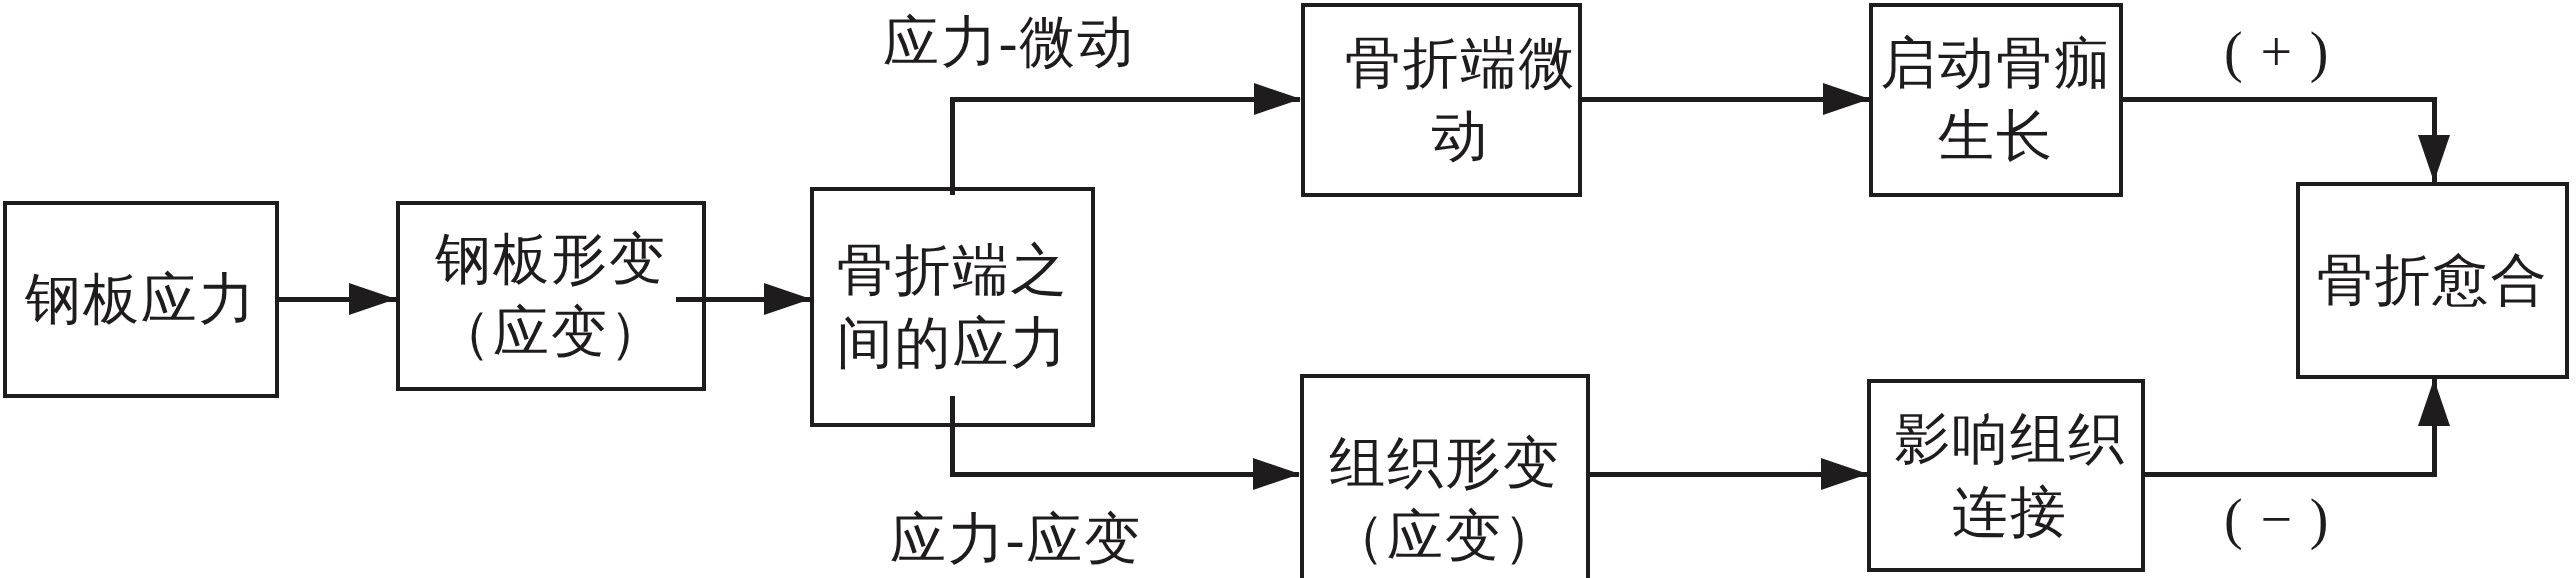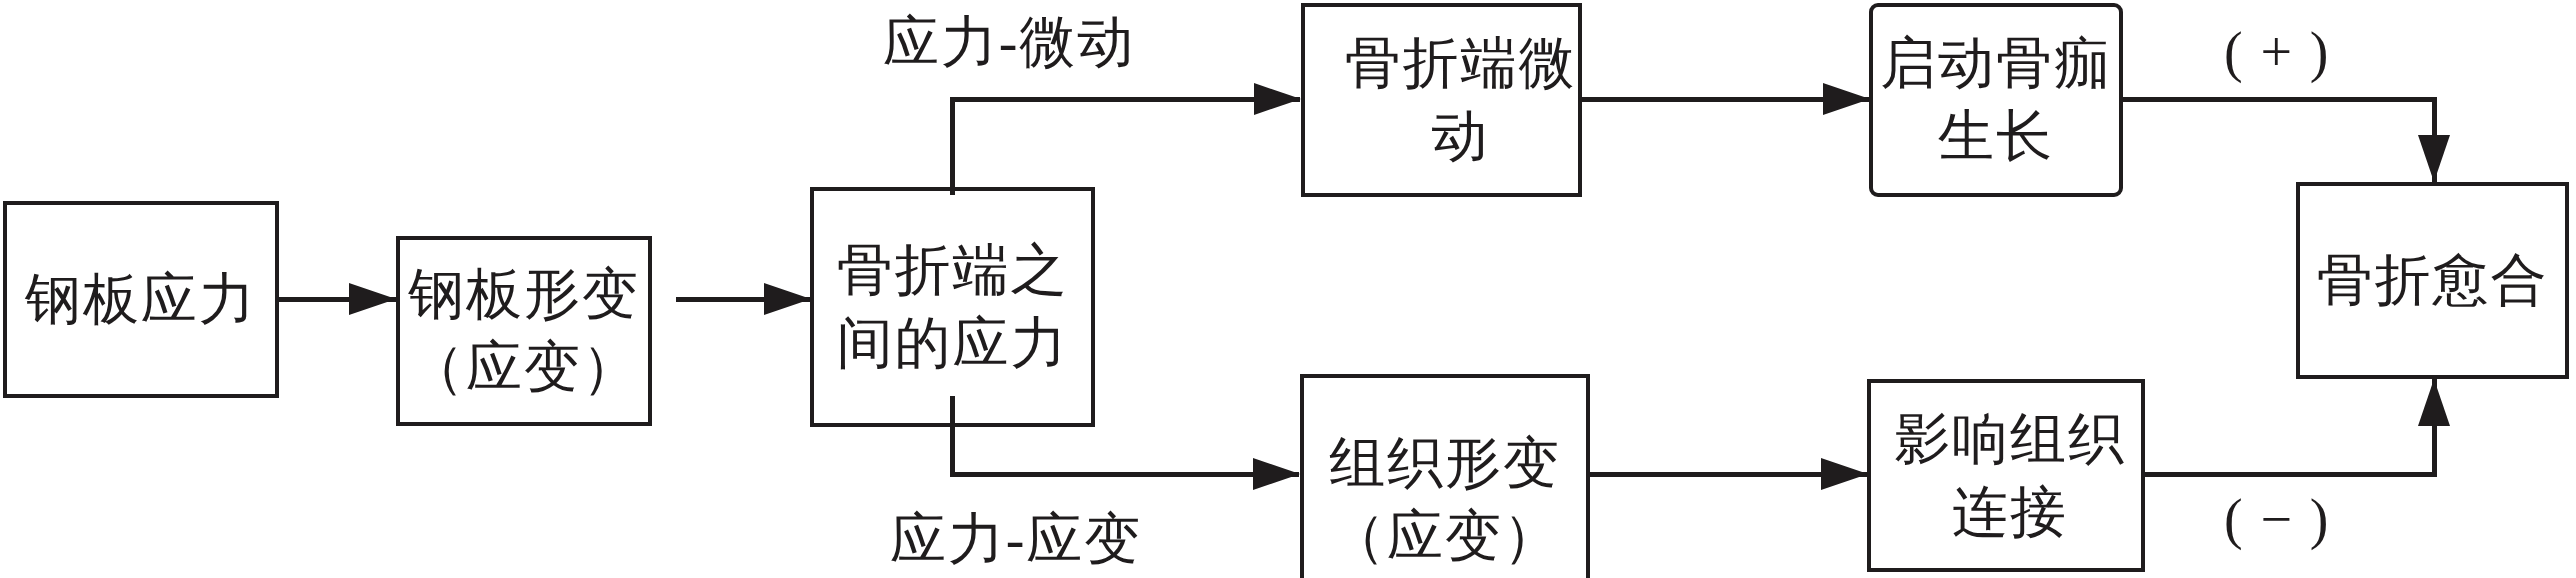--- a/index.html
+++ b/index.html
@@ -41,24 +41,24 @@
   .edge-label{
     position:absolute;
     font-size:56px;
     line-height:60px;
     white-space:nowrap;
     letter-spacing:1.9px;
   }
 
   
   #n-steel-plate-stress      {left:2.8px;    top:201px; width:276px; height:197px;}
-  #n-steel-plate-deformation {left:396px;  top:201px; width:256px; height:190px;margin-top:35px;}
+  #n-steel-plate-deformation {left:396px;  top:201px; width:310px; height:190px;}
   #n-inter-fragment-stress   {left:810px;  top:187px; width:285px; height:240px;}
   #n-fracture-end-micromotion{left:1301px; top:2.8px;   width:281px; height:194px;padding-left:38px;}
-  #n-callus-growth-initiation{left:1869px; top:2.8px;   width:254px; height:194px;border-radius:9px;}
+  #n-callus-growth-initiation{left:1869px; top:2.8px;   width:254px; height:194px;}
   #n-tissue-deformation      {left:1300px; top:374px; width:290px; height:252px;}
   #n-tissue-connection-impact{left:1867px; top:379px; width:278px; height:193px;padding-left:8px;}
   #n-fracture-healing        {left:2296px; top:182px; width:273px; height:197px;}
 
   
   #lbl-stress-micromotion{left:883px;  top:12px;  width:280px;}
   #lbl-stress-strain     {left:890px;  top:509px; width:280px;}
   #lbl-plus              {left:2224px; top:22.4px;  width:187px;}
   #lbl-minus             {left:2224px; top:489px; width:187px;}
 </style>

